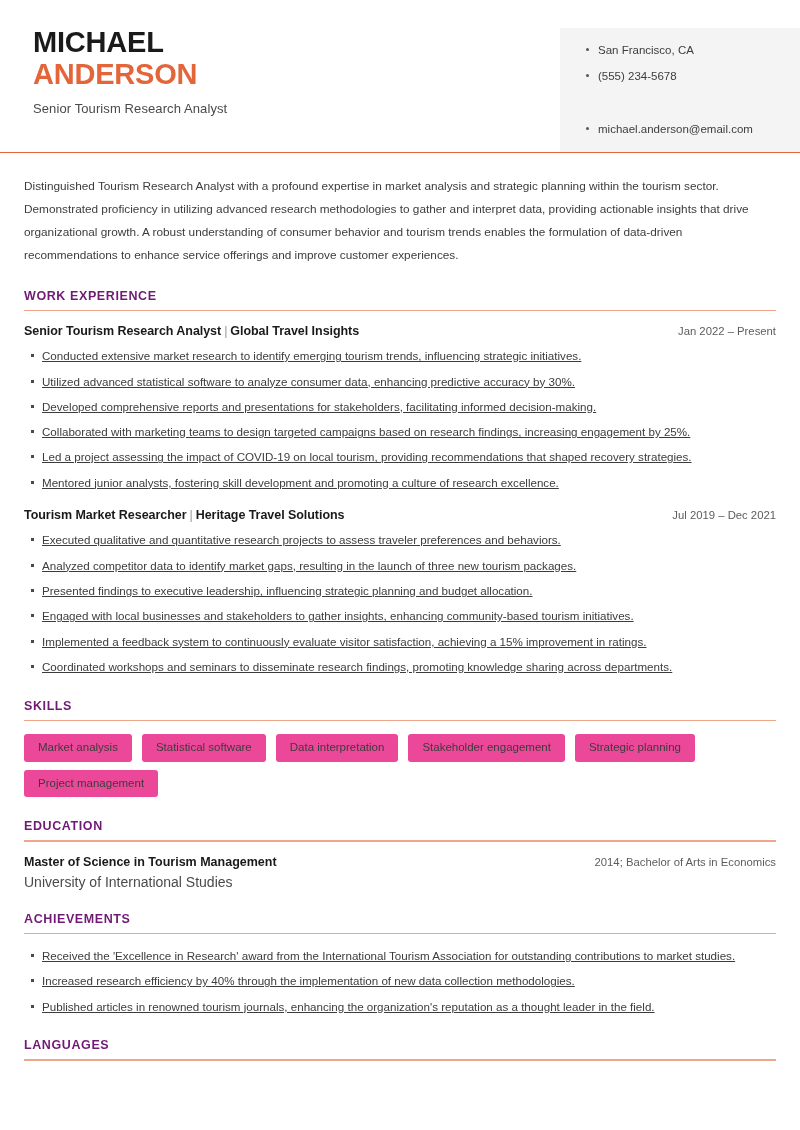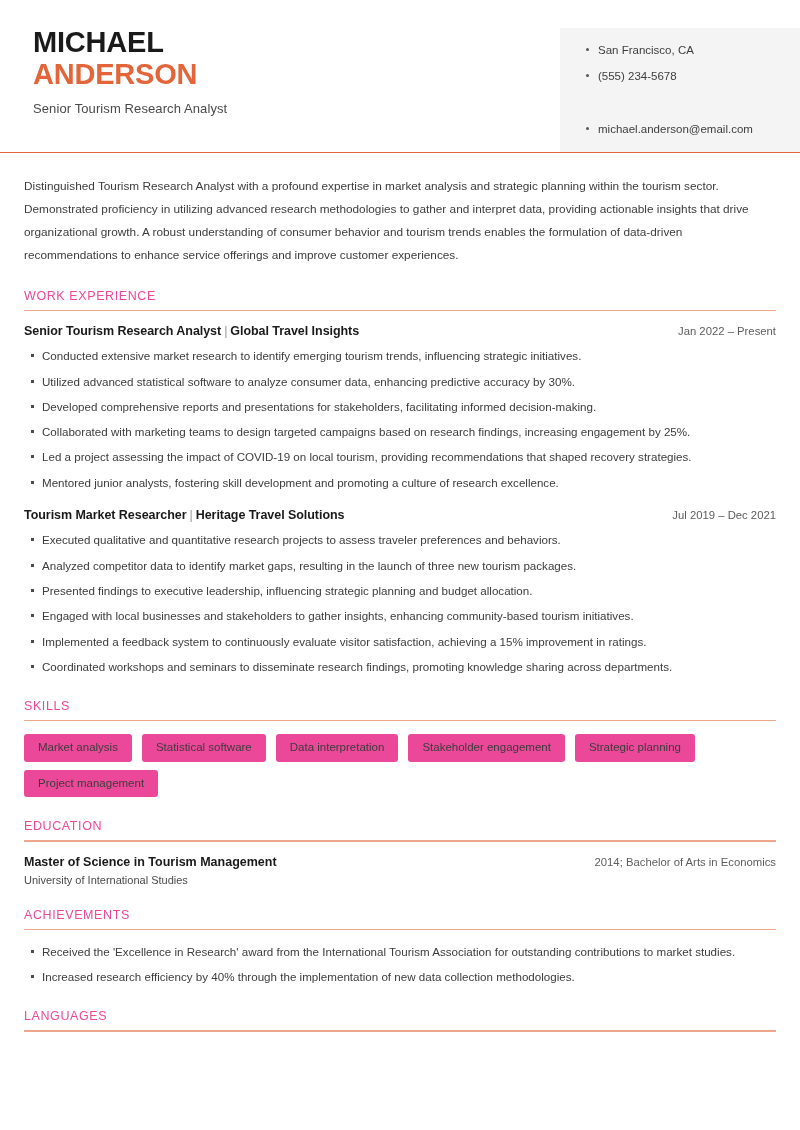--- a/index.html
+++ b/index.html
@@ -98,22 +98,22 @@
     line-height: 1.95;
     color: #3c3c3c;
     margin: 22px 0 0 0;
     text-align: left;
   }
 
   .section { margin-top: 22px; }
 
   .section-title {
     font-size: 12.5px;
-    font-weight: normal;
-    color: #ec4899;
+    font-weight: bold;
+    color: #701a75;
     letter-spacing: 0.6px;
     margin: 0 0 7px 0;
     text-transform: uppercase;
   }
   .section-rule {
     height: 1.5px;
     background: #eda68a;
     width: 100%;
     margin-bottom: 13px;
   }
@@ -150,20 +150,21 @@
     margin: 9px 0 0 0;
     padding: 0;
   }
   ul.bullets li {
     position: relative;
     font-size: 11.6px;
     line-height: 1.62;
     color: #3c3c3c;
     padding-left: 18px;
     margin-bottom: 6.5px;
+    text-decoration: underline;
   }
   ul.bullets li:last-child { margin-bottom: 0; }
   ul.bullets li::before {
     content: "";
     position: absolute;
     left: 7px;
     top: 7px;
     width: 3px;
     height: 3px;
     background: #4a4a4a;
@@ -196,21 +197,21 @@
     font-weight: bold;
     color: #1a1a1a;
   }
   .edu-meta {
     font-size: 11.3px;
     color: #5d5d5d;
     white-space: nowrap;
     flex: 0 0 auto;
   }
   .edu-school {
-    font-size: 11px;
+    font-size: 14px;
     color: #4a4a4a;
     margin-top: 5px;
   }
 
   .ach-list { margin-top: 4px; }
 </style>
 </head>
 <body>
 
 <div class="page">
@@ -297,20 +298,21 @@
         <div class="edu-school">University of International Studies</div>
       </div>
     </div>
 
     <div class="section">
       <div class="section-title">ACHIEVEMENTS</div>
       <div class="section-rule"></div>
       <ul class="bullets ach-list">
         <li>Received the 'Excellence in Research' award from the International Tourism Association for outstanding contributions to market studies.</li>
         <li>Increased research efficiency by 40% through the implementation of new data collection methodologies.</li>
+        <li>Published articles in renowned tourism journals, enhancing the organization's reputation as a thought leader in the field.</li>
       </ul>
     </div>
 
     <div class="section">
       <div class="section-title">LANGUAGES</div>
       <div class="section-rule"></div>
     </div>
 
   </div>
 </div>

